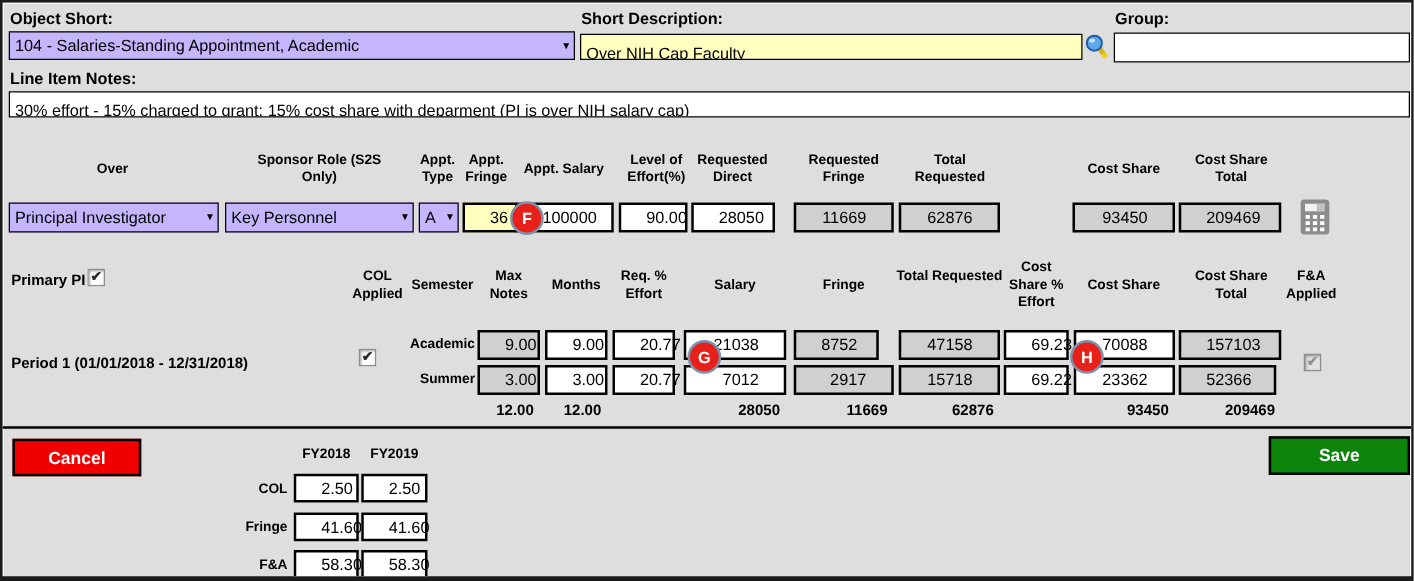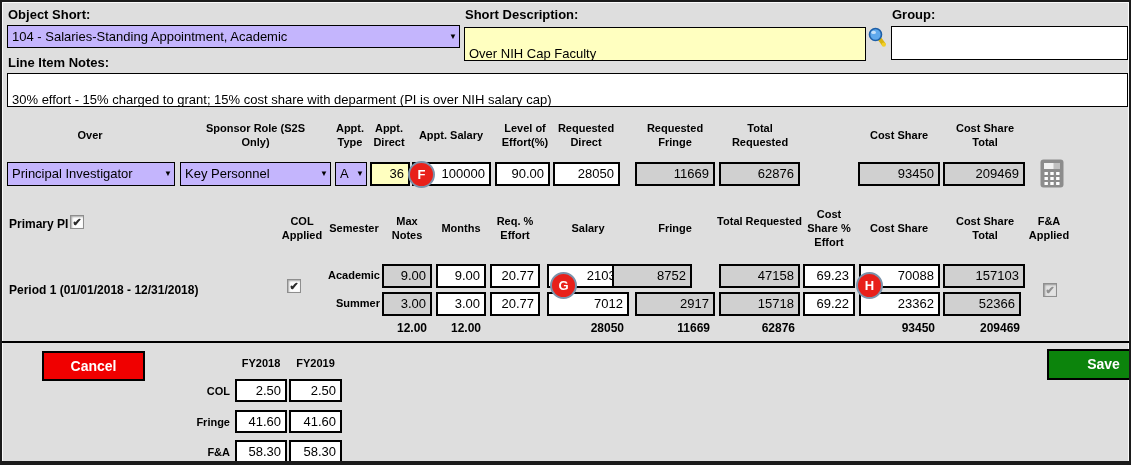--- a/index.html
+++ b/index.html
@@ -5,39 +5,39 @@
   html,body{margin:0;padding:0;background:#fff;}
   #panel{
     position:relative; width:1131px; height:465px; box-sizing:border-box;
     background:#dedede; border:2px solid #1b1b1b; border-bottom-width:4px;
     box-shadow:inset 1px 1px 0 #fafafa, inset -1px 0 0 #fafafa;
     font-family:"Liberation Sans",sans-serif; overflow:hidden;
   }
   .lbl{position:absolute; font:bold 13px/15px "Liberation Sans",sans-serif; color:#000; white-space:nowrap;}
   .hdr{position:absolute; font:bold 11px/14px "Liberation Sans",sans-serif; color:#000; text-align:center;}
   .fld{position:absolute; box-sizing:border-box; background:#fff; border:1px solid #000;
-       font:13px/19px "Liberation Sans",sans-serif; padding:16px 4px; white-space:nowrap; overflow:hidden;}
+       font:13px/19px "Liberation Sans",sans-serif; padding:5px 4px; white-space:nowrap; overflow:hidden;}
   .num{position:absolute; box-sizing:border-box; height:24px; background:#fff; border:2px solid #000;
-       font:13px/20px "Liberation Sans",sans-serif; text-align:right; padding:0 4px; white-space:nowrap;}
+       font:13px/20px "Liberation Sans",sans-serif; text-align:right; padding:0 20px; white-space:nowrap;}
   .ro{background:#d0d0d0;}
   .yellow{background:#ffffc0;}
   .sel{position:absolute; box-sizing:border-box; height:24px; background:#c4b5fd; border:1px solid #000;
        font:13px/22px "Liberation Sans",sans-serif; padding:0 2px 0 4px; display:flex; align-items:center;
        justify-content:space-between; white-space:nowrap; overflow:hidden; cursor:default;}
   .caret{font-size:8px; margin-left:4px; flex:0 0 auto;}
   .cb{position:absolute; width:14px; height:14px; box-sizing:border-box; background:#fdfdfd;
       border:1px solid #8e8e8e; box-shadow:inset 1px 1px 2px rgba(0,0,0,.35);
       font:bold 11px/13px "Liberation Sans",sans-serif; text-align:center; color:#2b2b2b;}
   .cb.dis{color:#909090; background:#e2e2e2;}
   .marker{position:absolute; width:23px; height:23px; border-radius:50%; background:#e8201a;
       border:2px solid #7b93ab; color:#fff; font:bold 13px/23px "Liberation Sans",sans-serif;
       text-align:center; z-index:5;}
   .tot{position:absolute; font:bold 12px/14px "Liberation Sans",sans-serif; text-align:right; padding-right:5px; box-sizing:border-box;}
   .btn{position:absolute; box-sizing:border-box; border:2px solid #000; color:#fff;
-      font:bold 14px/27px "Liberation Sans",sans-serif; text-align:center; cursor:pointer;margin-left:32px;}
+      font:bold 14px/27px "Liberation Sans",sans-serif; text-align:center; cursor:pointer;}
   .divider{position:absolute; background:#000; height:2px;}
   svg{display:block;}
 </style>
 </head>
 <body>
 
 <div id="panel">
 
   <div class="lbl" style="left:6px;top:5px">Object Short:</div>
   <div class="sel" style="left:5px;top:23px;width:453px;height:23px">
@@ -58,21 +58,21 @@
 
   <div class="lbl" style="left:890px;top:5px">Group:</div>
   <div class="fld" style="left:889px;top:24px;width:237px;height:24px"></div>
 
   <div class="lbl" style="left:6px;top:53px">Line Item Notes:</div>
   <div class="fld" style="left:5px;top:71px;width:1121px;height:21px">30% effort - 15% charged to grant; 15% cost share with deparment (PI is over NIH salary cap)</div>
 
   <div class="hdr" style="left:10px;top:126px;width:156px">Over</div>
   <div class="hdr" style="left:196px;top:119px;width:115px">Sponsor Role (S2S Only)</div>
   <div class="hdr" style="left:328px;top:119px;width:40px">Appt. Type</div>
-  <div class="hdr" style="left:363px;top:119px;width:48px">Appt. Direct</div>
+  <div class="hdr" style="left:363px;top:119px;width:48px">Appt. Fringe</div>
   <div class="hdr" style="left:407px;top:126px;width:84px">Appt. Salary</div>
   <div class="hdr" style="left:493px;top:119px;width:60px">Level of Effort(%)</div>
   <div class="hdr" style="left:550px;top:119px;width:68px">Requested Direct</div>
   <div class="hdr" style="left:638px;top:119px;width:70px">Requested Fringe</div>
   <div class="hdr" style="left:721px;top:119px;width:74px">Total Requested</div>
   <div class="hdr" style="left:856px;top:126px;width:82px">Cost Share</div>
   <div class="hdr" style="left:946px;top:119px;width:74px">Cost Share Total</div>
 
   <div class="sel" style="left:5px;top:160px;width:168px">
     <span>Principal Investigator</span>
@@ -136,21 +136,21 @@
   <div class="cb" style="left:285px;top:277px">
     <span>✔</span>
   </div>
 
   <div class="hdr" style="left:316px;top:266px;width:62px;text-align:right">Academic</div>
   <div class="num ro" style="left:380px;top:262px;width:50px">9.00</div>
   <div class="num" style="left:434px;top:262px;width:50px">9.00</div>
   <div class="num" style="left:488px;top:262px;width:50px">20.77</div>
   <div class="marker" style="left:548px;top:270px">G</div>
   <div class="num" style="left:545px;top:262px;width:82px">21038</div>
-  <div class="num ro" style="left:610px;top:262px;width:80px">8752</div>
+  <div class="num ro" style="left:633px;top:262px;width:68px">8752</div>
   <div class="num ro" style="left:717px;top:262px;width:81px">47158</div>
   <div class="num" style="left:801px;top:262px;width:52px">69.23</div>
   <div class="marker" style="left:854px;top:270px">H</div>
   <div class="num" style="left:857px;top:262px;width:81px">70088</div>
   <div class="num ro" style="left:941px;top:262px;width:82px">157103</div>
 
   <div class="hdr" style="left:316px;top:294px;width:62px;text-align:right">Summer</div>
   <div class="num ro" style="left:380px;top:290px;width:50px">3.00</div>
   <div class="num" style="left:434px;top:290px;width:50px">3.00</div>
   <div class="num" style="left:488px;top:290px;width:50px">20.77</div>

